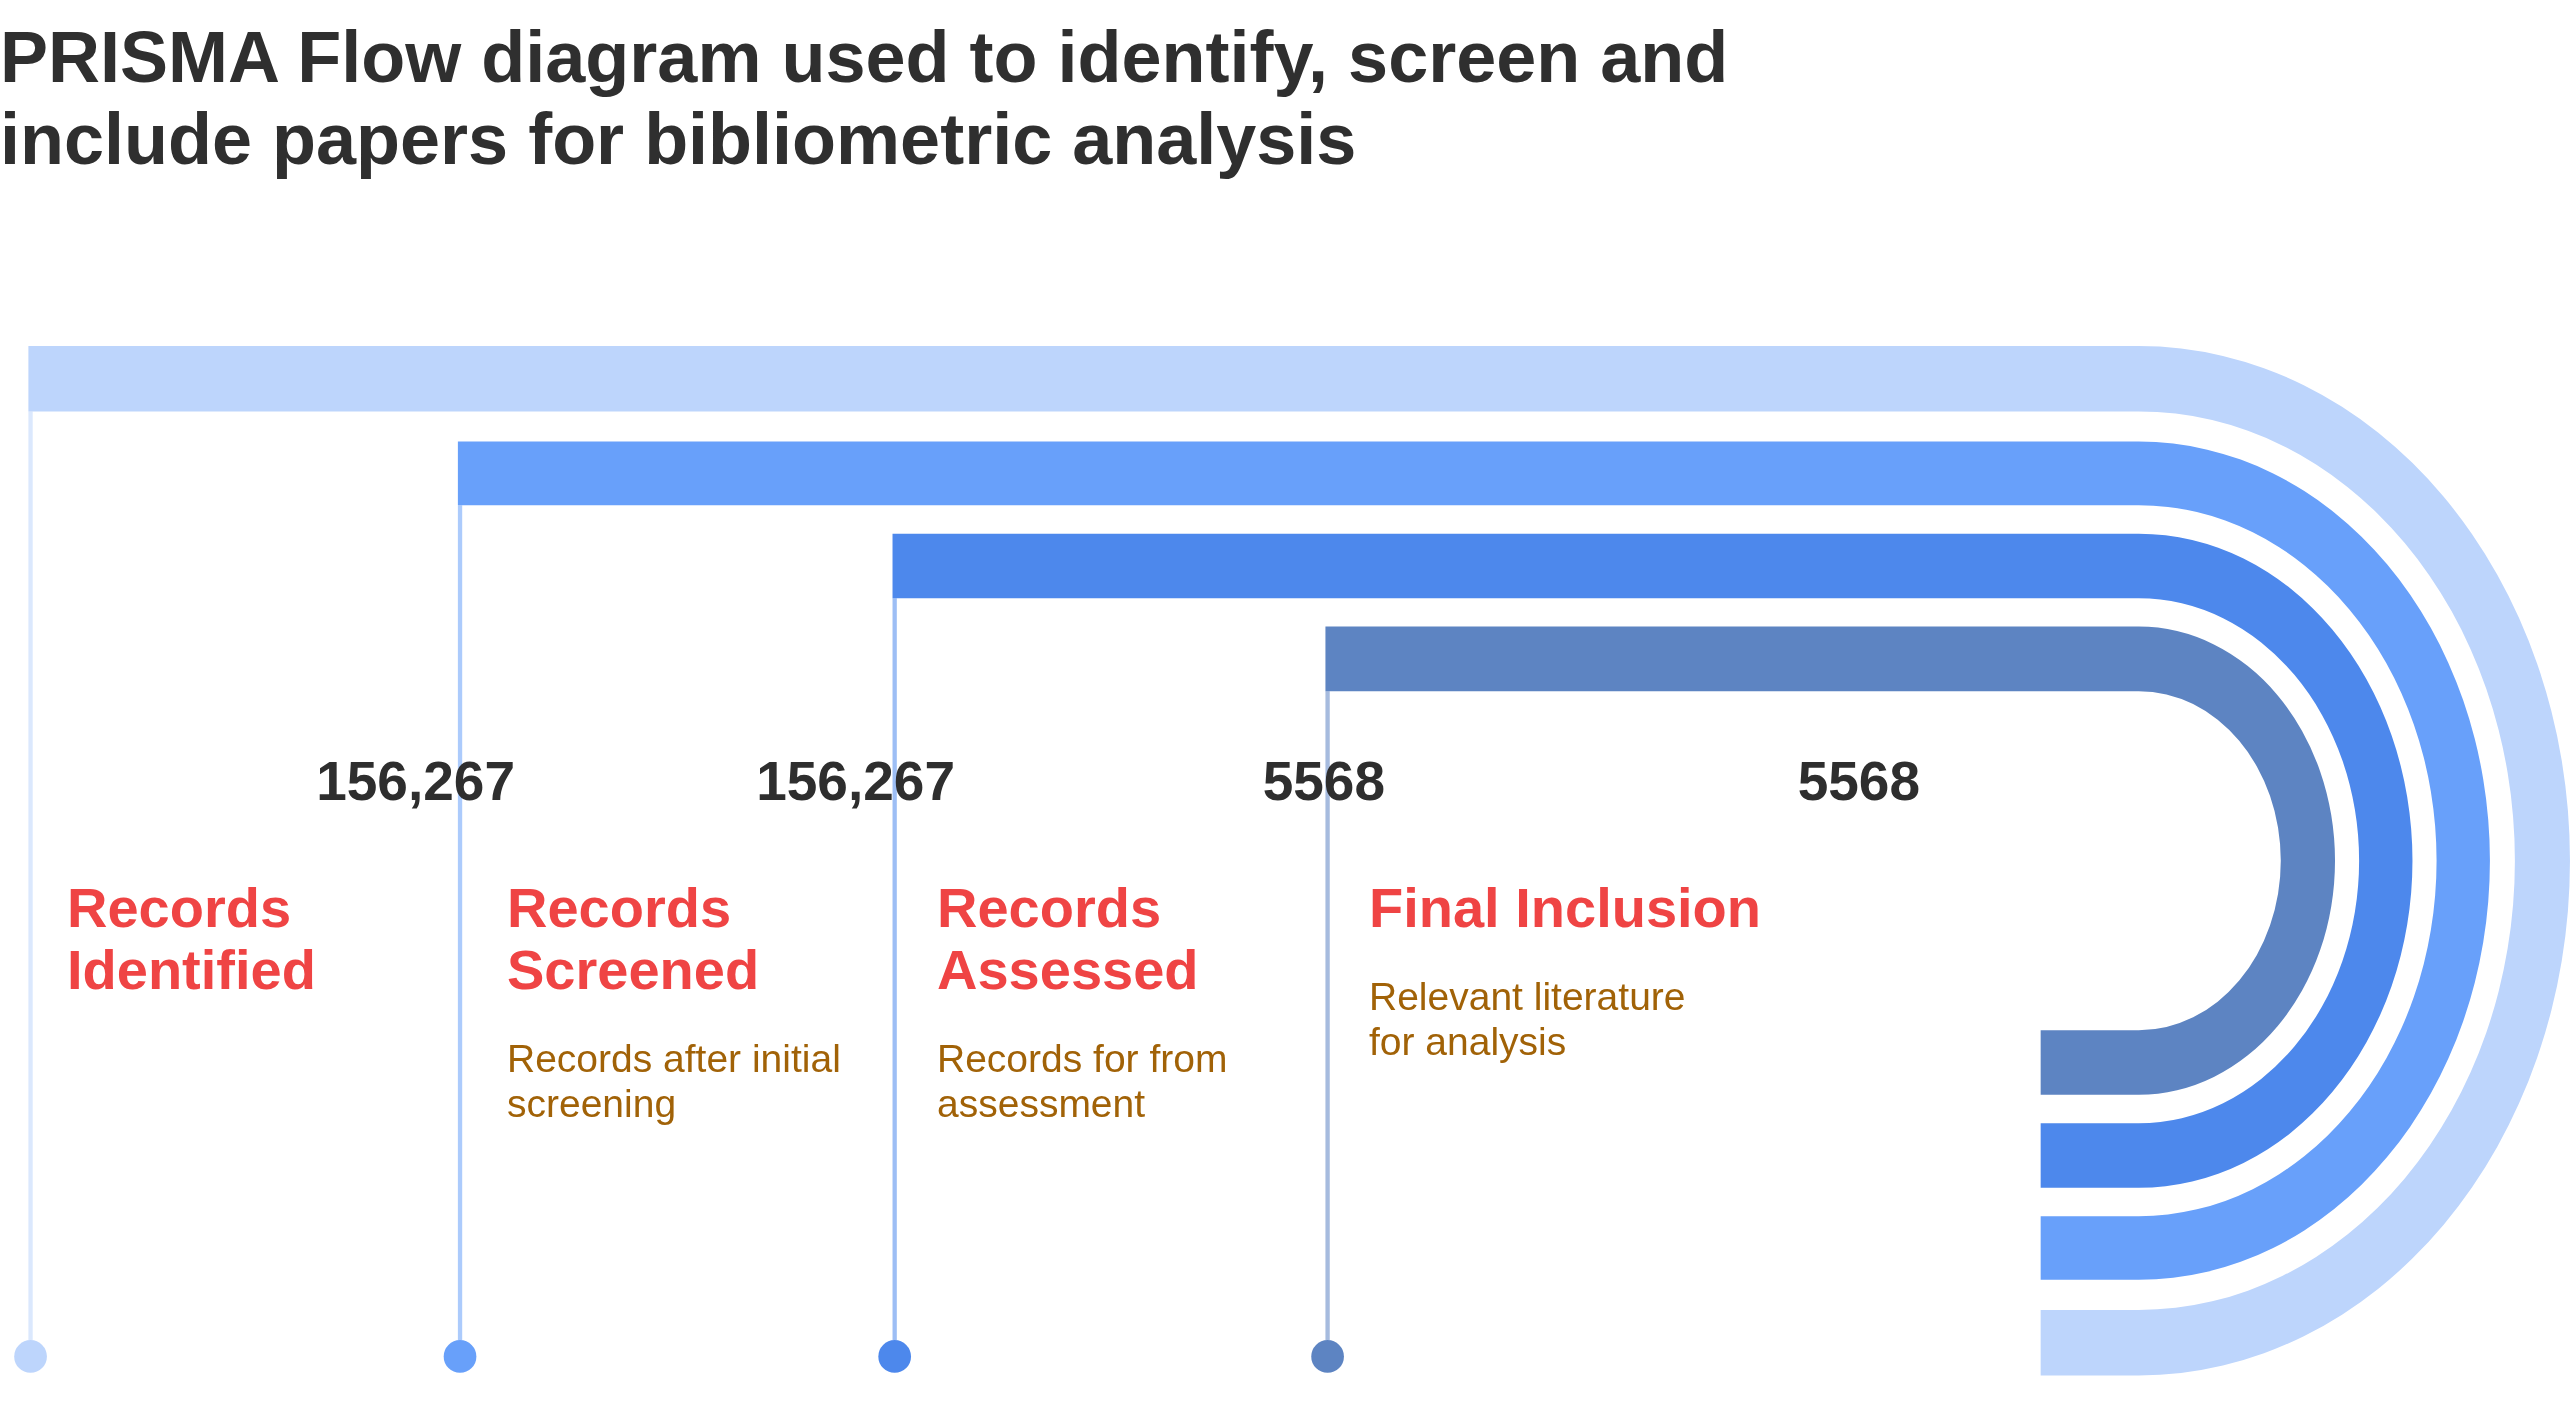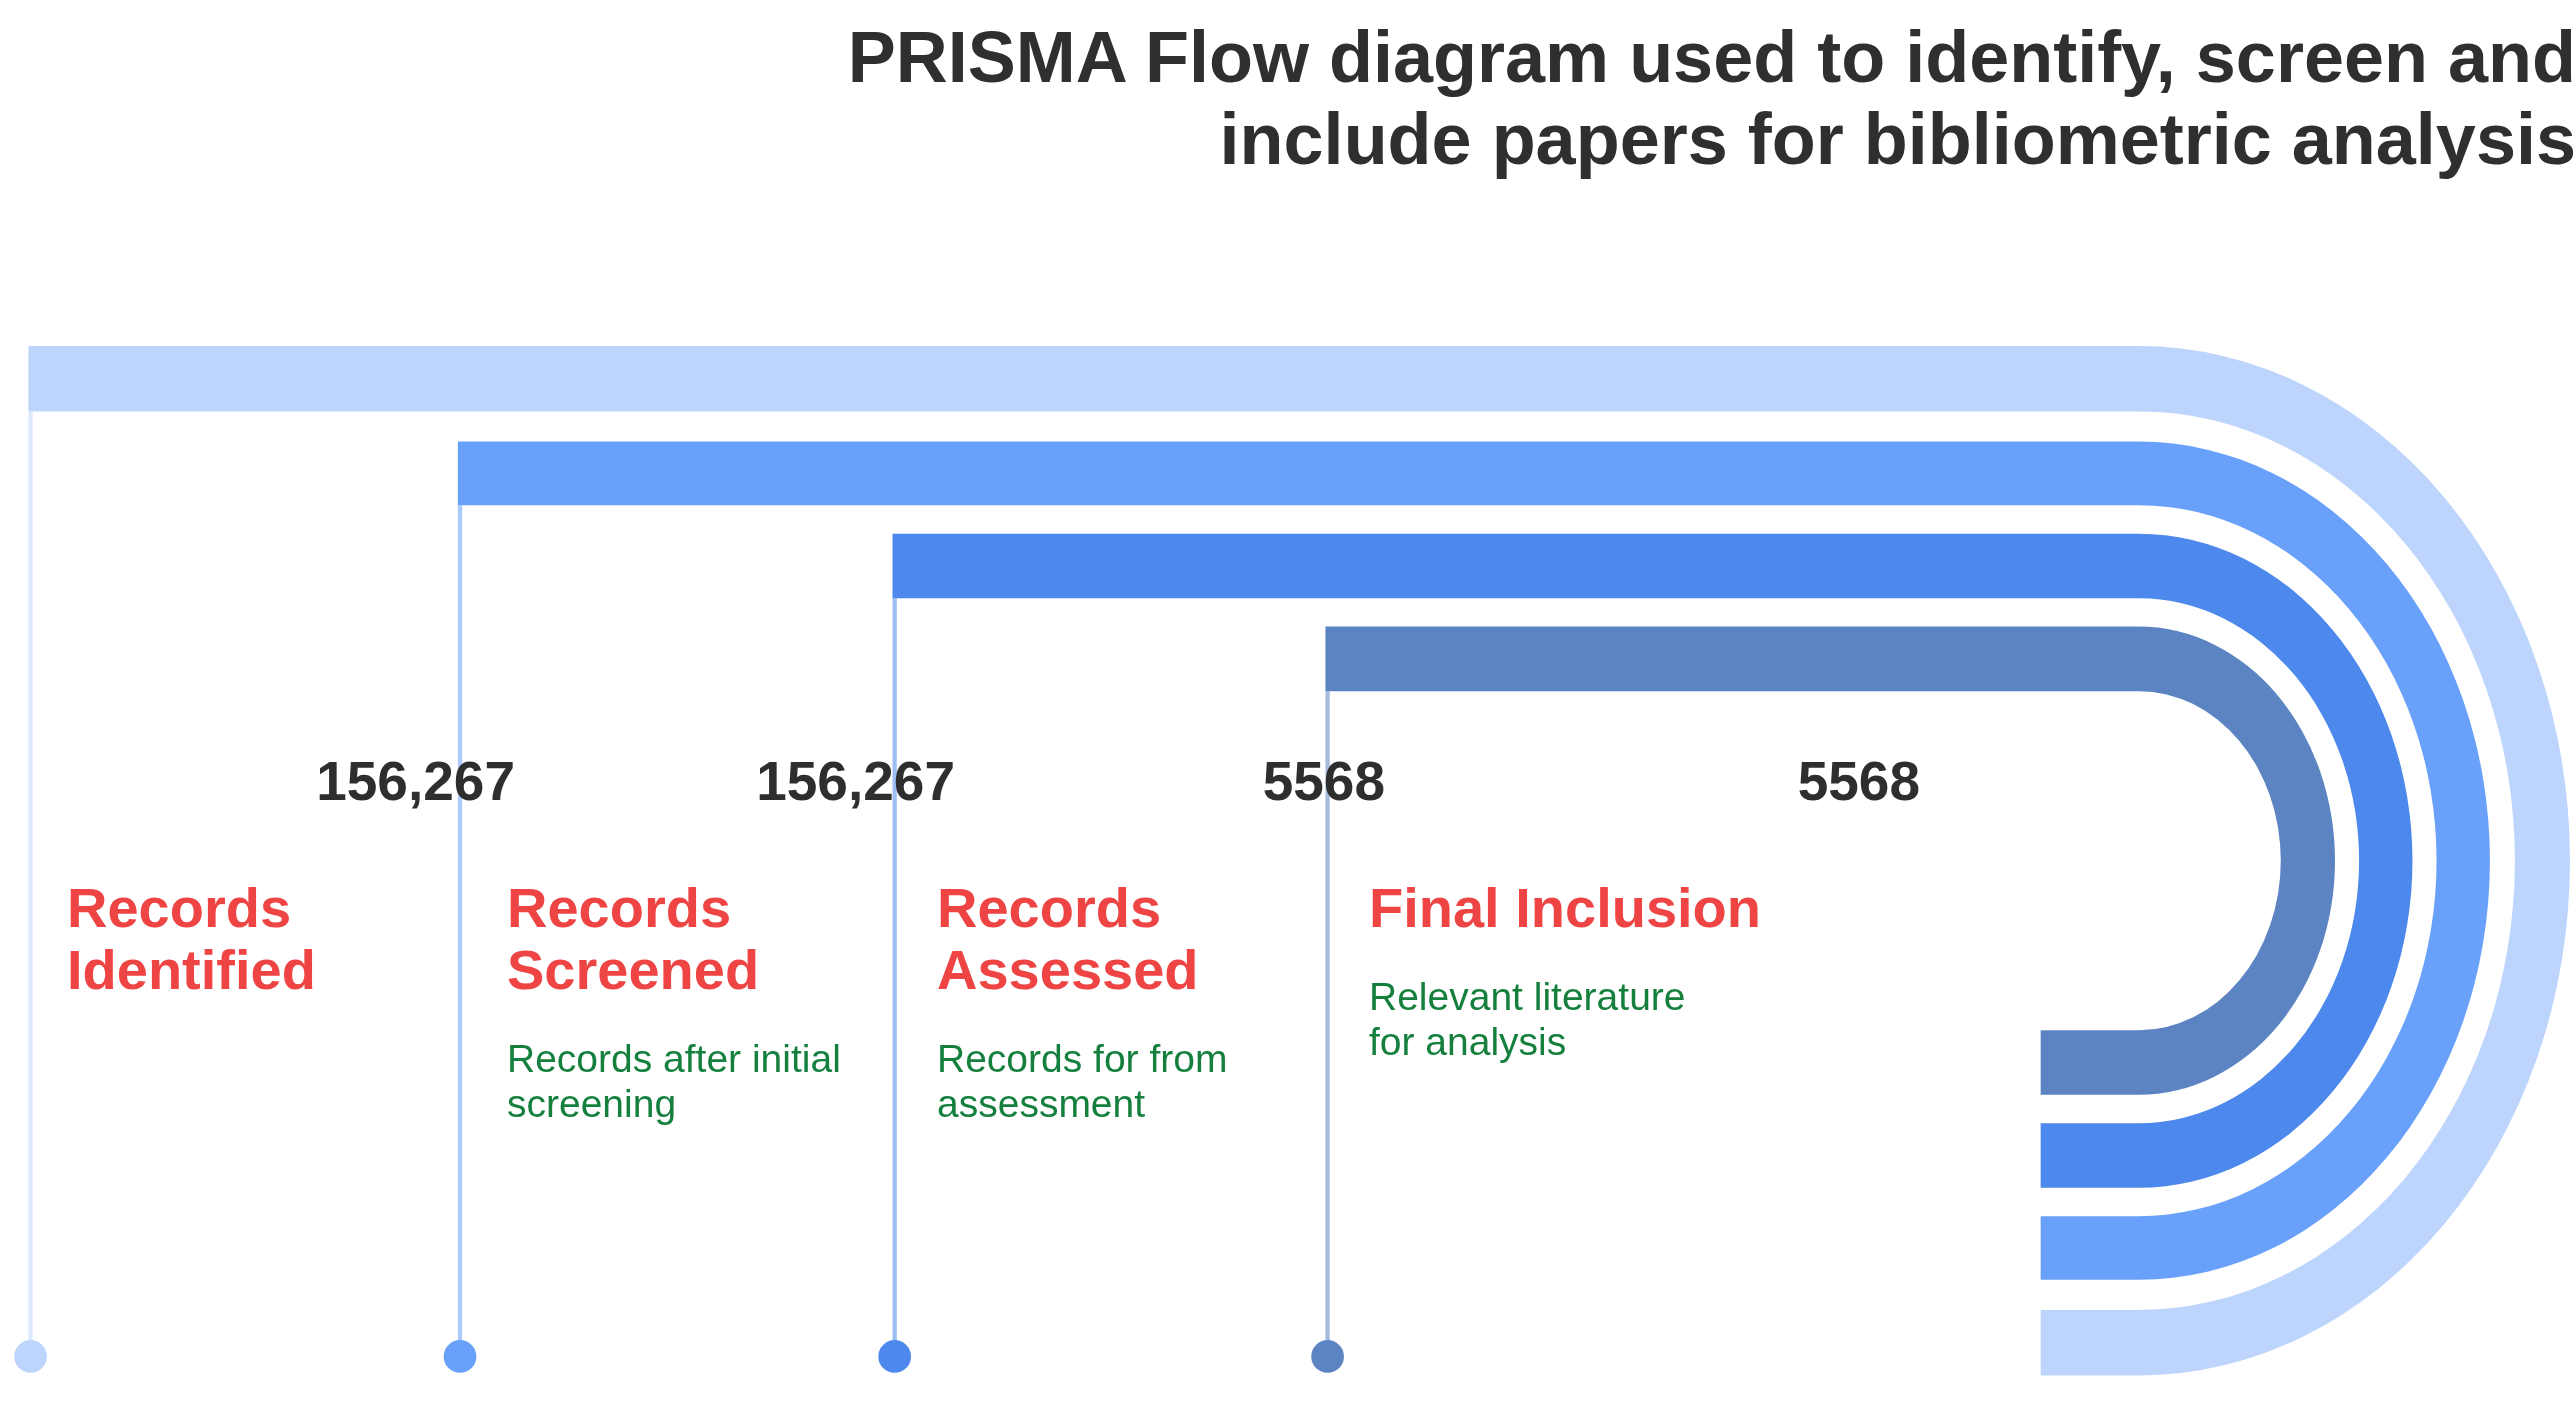--- a/index.html
+++ b/index.html
@@ -7,21 +7,21 @@
     width: 2576px; height: 1403px;
     background: #ffffff;
     font-family: "Liberation Sans", sans-serif;
     position: relative;
     overflow: hidden;
   }
   .stage-canvas { position: absolute; left: 0; top: 0; }
   .diagram-title {
     position: absolute;
     left: 0; top: 15.5px; width: 2576px;
-    text-align: right;
+    text-align: left;
     font-size: 72px; font-weight: 700;
     line-height: 82px;
     color: #2f2f2f;
     white-space: pre-line;
     letter-spacing: 0px;
   }
   .stage-col {
     position: absolute;
     top: 751px;
     width: 448px;
@@ -35,21 +35,21 @@
     font-size: 55px; font-weight: 700; line-height: 60px;
     margin: 0 0 66px 0; color: #2e2e2e; text-align: right;
   }
   .stage-label {
     font-size: 56px; font-weight: 700; line-height: 62px;
     margin: 0; color: #ef4444;
     white-space: pre-line;
   }
   .stage-desc {
     font-size: 39px; font-weight: 400; line-height: 45px;
-    margin: 35px 0 0 0; color: #15803d;
+    margin: 35px 0 0 0; color: #a16207;
     white-space: pre-line;
   }
 </style>
 </head>
 <body>
 
 <svg class="stage-canvas" width="2576" height="1403" viewBox="0 0 2993 1630" aria-hidden="true">
 
   <path d="M 33 402 H 2485 A 501 598 0 0 1 2485 1598 H 2371 V 1522 H 2485 A 437 522 0 0 0 2485 478 H 33 Z" fill="#bdd5fc"></path>
 

